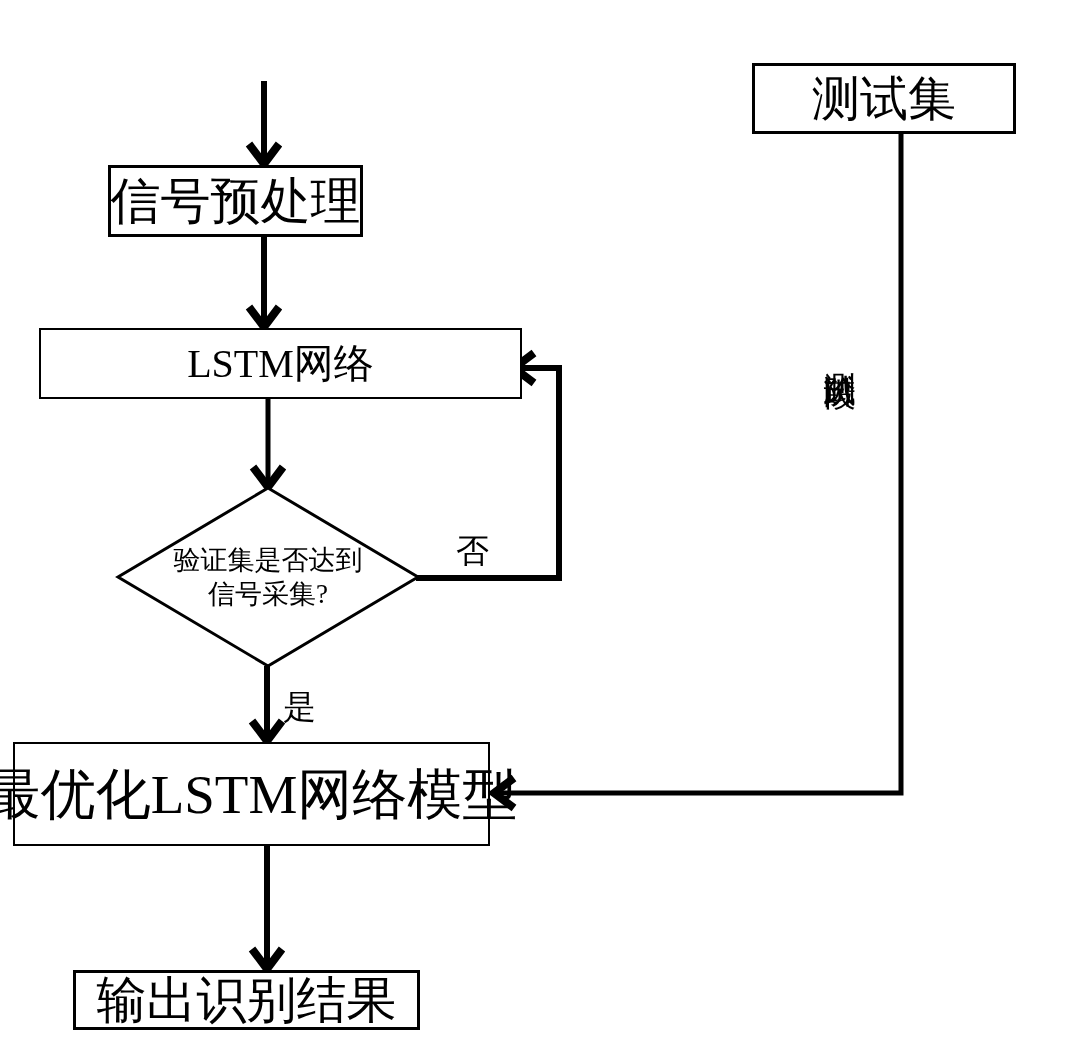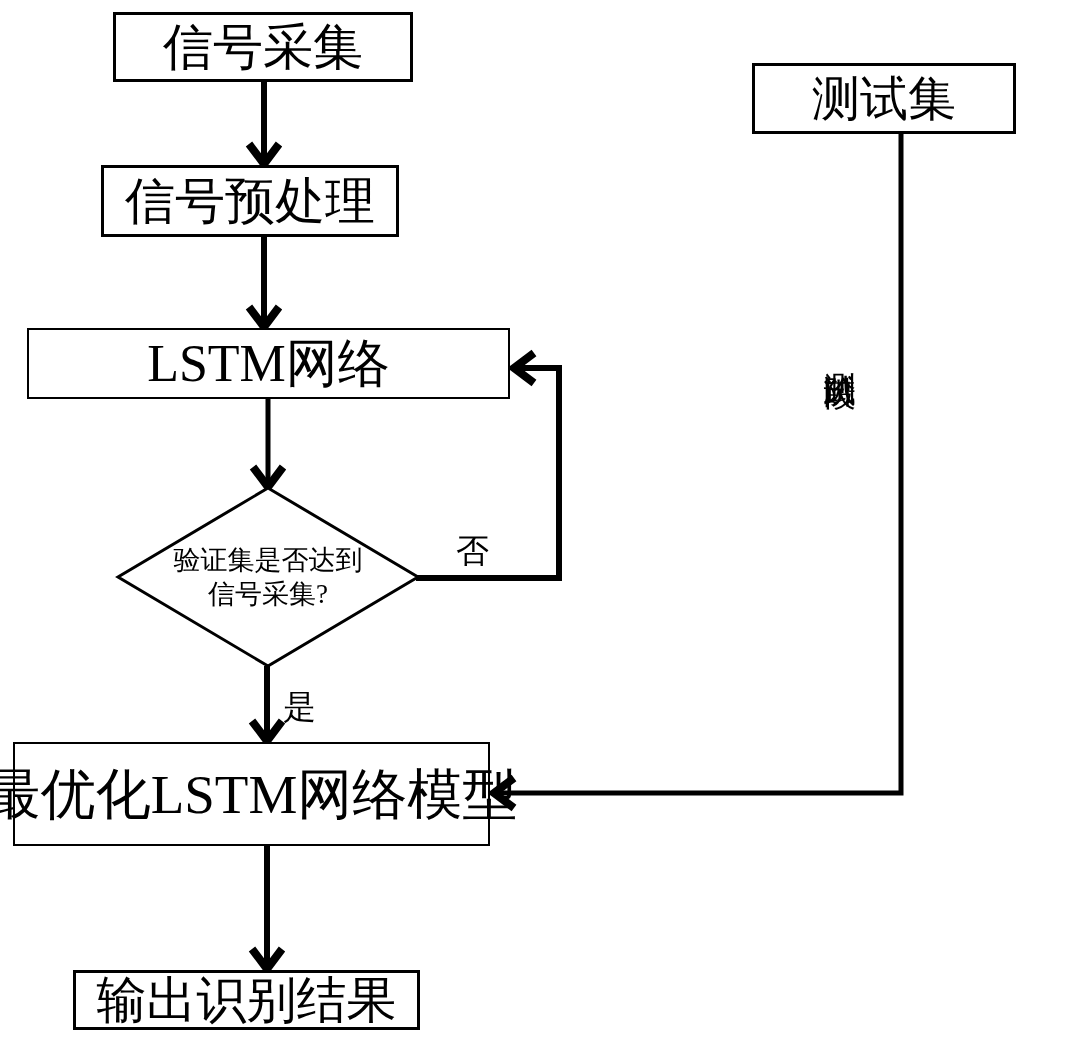--- a/index.html
+++ b/index.html
@@ -30,22 +30,22 @@
     border: 3px solid #000000;
     display: flex;
     align-items: center;
     justify-content: center;
     text-align: center;
     line-height: 1;
     white-space: nowrap;
   }
   .node span { display: inline-block; }
   #n-collect    { left: 113px; top: 12px;  width: 300px; height: 70px;  font-size: 50px; }
-  #n-preprocess { left: 101px; top: 165px; width: 298px; height: 72px;  font-size: 50px; }
-  #n-lstm       { left: 27px;  top: 328px; width: 483px; height: 71px;  font-size: 52px; border-width: 2px; justify-content: center; }
+  #n-preprocess { left: 108px; top: 165px; width: 255px; height: 72px;  font-size: 50px; }
+  #n-lstm       { left: 39px;  top: 328px; width: 483px; height: 71px;  font-size: 40px; border-width: 2px; justify-content: center; }
   #n-optimized  { left: 13px;  top: 742px; width: 477px; height: 104px; font-size: 55px; border-width: 2px; }
   #n-output     { left: 73px;  top: 970px; width: 347px; height: 60px;  font-size: 50px; }
   #n-testset    { left: 752px; top: 63px;  width: 264px; height: 71px;  font-size: 48px; }
 
   .edge-label {
     position: absolute;
     line-height: 1.1;
     white-space: nowrap;
   }
   #lbl-training { left: 302px; top: 262px; font-size: 33px; letter-spacing: 1px; }
@@ -109,23 +109,20 @@
       <path d="M267 846 L267 965" stroke-width="6"></path>
       <polyline points="252,949 267,969 282,949" stroke-width="8"></polyline>
     </g>
 
     <g stroke="#000000" fill="none">
       <polyline points="901,134 901,793 498,793" stroke-width="5"></polyline>
       <polyline points="514,778 494,793 514,808" stroke-width="8"></polyline>
     </g>
   </svg>
 
-  <div class="node" id="n-collect">
-    <span>信号采集</span>
-  </div>
 
   <div class="node" id="n-preprocess">
     <span>信号预处理</span>
   </div>
 
   <div class="node" id="n-lstm">
     <span>LSTM网络</span>
   </div>
 
   <div class="node" id="n-optimized">

